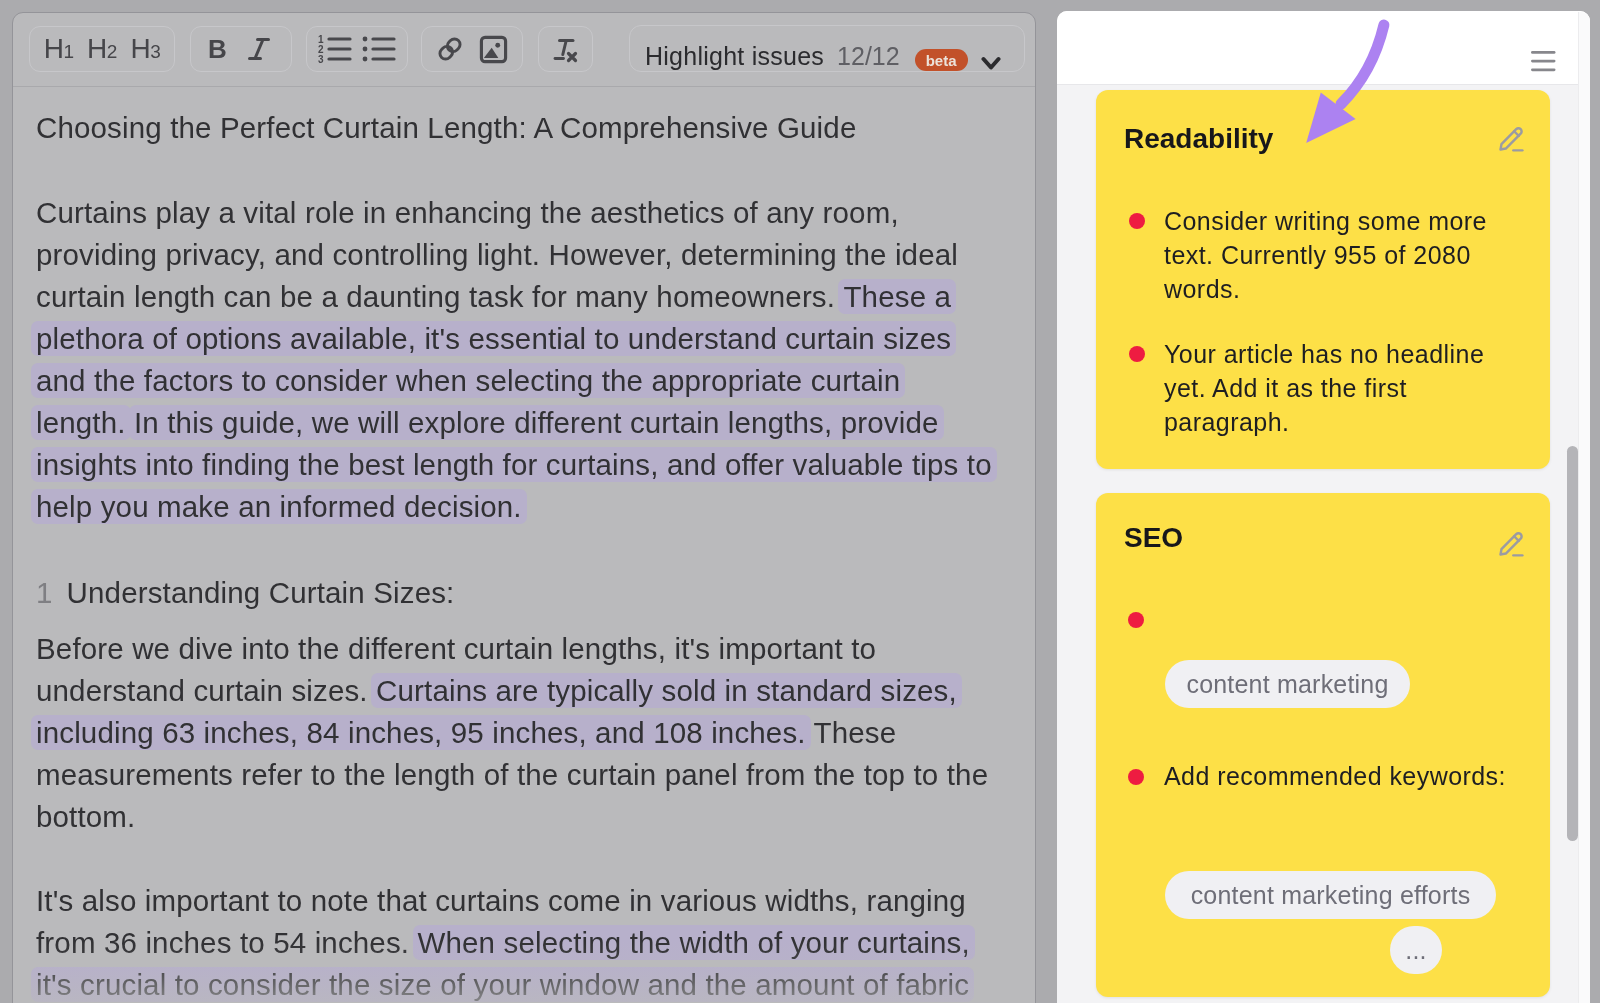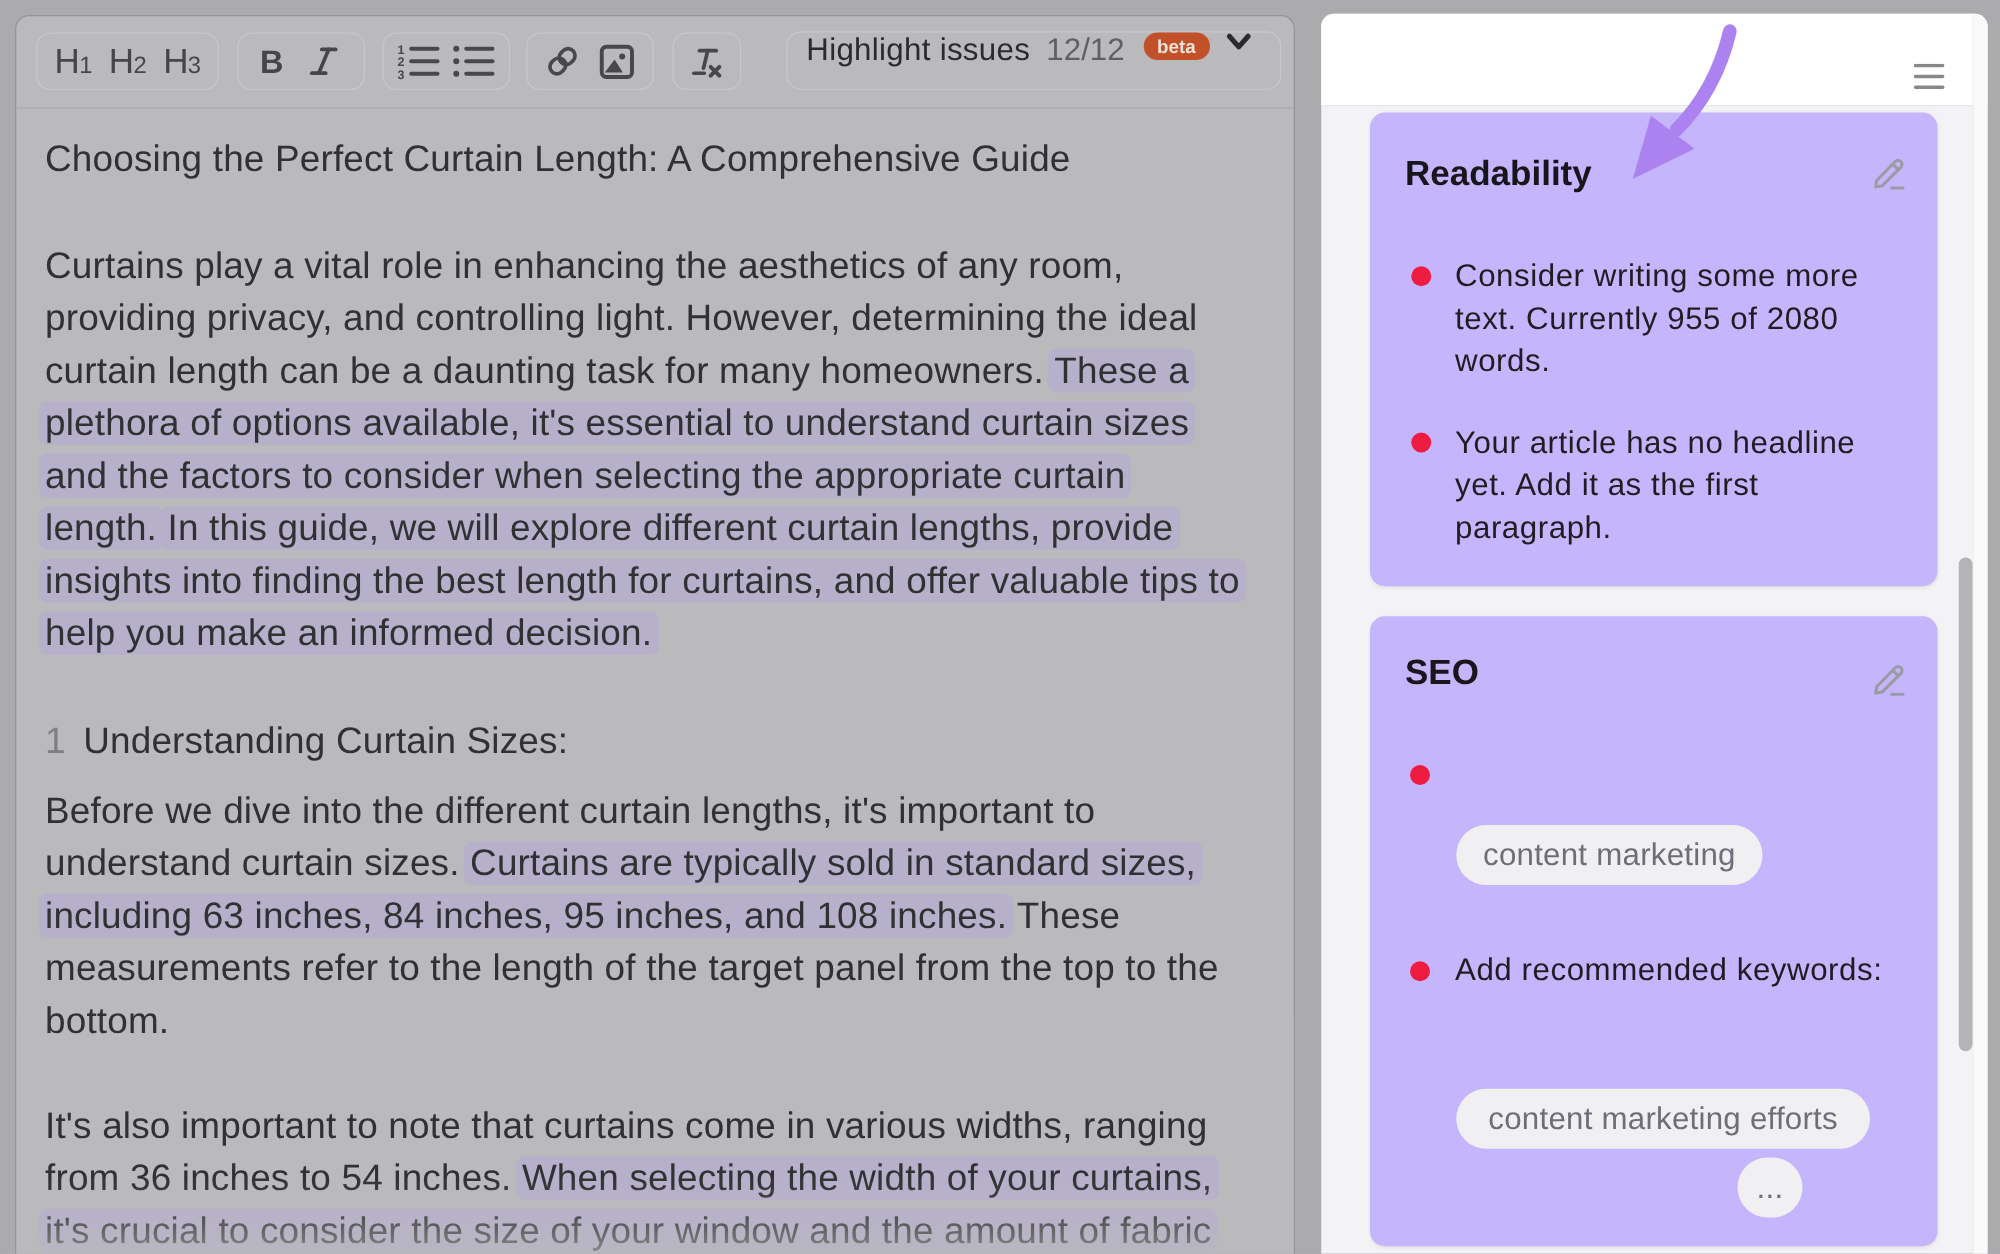--- a/index.html
+++ b/index.html
@@ -12,32 +12,32 @@
     background:#bababc; border:1.5px solid #949499; border-radius:11px;
   }
   #toolbar { position:absolute; left:0; top:0; width:100%; height:74px;
     border-bottom:1px solid #a9a9ac; }
   .tgroup { position:absolute; border:1.5px solid #c7c7ca;
     top:13px; height:46px; border-radius:11px; display:flex; align-items:center; justify-content:space-evenly;
     color:#48484c; }
   .hbtn { font-weight:400; font-size:28px; color:#46464a; letter-spacing:-0.5px; }
   .hbtn .dig { font-size:19px; font-weight:400; }
   #ddl { position:absolute; left:616px; top:12px; width:396px; height:47px;
-    border:1.5px solid #c7c7ca; border-radius:12px; display:flex; align-items:flex-start; }
+    border:1.5px solid #c7c7ca; border-radius:12px; display:flex; align-items:flex-end; }
 
   .eline { position:absolute; left:23px; white-space:nowrap; height:42px; line-height:42px;
     font-size:29.5px; color:#313134; letter-spacing:0.15px; }
   .hl { background:#b7b0cb; border-radius:7px; padding:1px 5px; margin:0 -5px; }
 
   
   #panel { position:absolute; left:1057px; top:11px; width:533px; height:992px;
     background:#f3f3f5; border-radius:10px 10px 0 0; }
   #phead { position:absolute; left:0; top:0; width:100%; height:73.5px; background:#fff;
     border-bottom:1px solid #e7e7ea; border-radius:10px 10px 0 0; }
-  .card { position:absolute; left:39px; width:454px; background:#c4b5fd; border-radius:12px;
+  .card { position:absolute; left:39px; width:454px; background:#fde047; border-radius:12px;
     box-shadow:0 1px 3px rgba(0,0,0,0.08); }
   .ctitle { position:absolute; left:28px; font-size:28px; font-weight:700; color:#17171b; }
   .dot { position:absolute; width:16px; height:16px; border-radius:50%; background:#ee1c41; }
   .btext { position:absolute; font-size:25px; letter-spacing:0.45px; line-height:34px; color:#1e1e22; }
   .pill { position:absolute; height:48px; border-radius:24px; background:#f0f0f3;
     color:#6e6e78; font-size:25px; letter-spacing:0.2px; display:flex; align-items:center; justify-content:center; }
   #thumb { position:absolute; z-index:4; left:510px; top:435px; width:11px; height:395px;
     border-radius:6px; background:#b4b4b8; }
   #gutter { position:absolute; z-index:3; left:521px; top:1px; width:12px; height:991px; background:#fafafb; border-left:1px solid #ececee; border-radius:0 9px 0 0; }
 </style>
@@ -114,21 +114,21 @@
     <div class="eline" style="top:263px;">curtain length can be a daunting task for many homeowners. <span class="hl">These a</span></div>
     <div class="eline" style="top:305px;"><span class="hl">plethora of options available, it's essential to understand curtain sizes</span></div>
     <div class="eline" style="top:347px;"><span class="hl">and the factors to consider when selecting the appropriate curtain</span></div>
     <div class="eline" style="top:389px;"><span class="hl">length.</span> <span class="hl">In this guide, we will explore different curtain lengths, provide</span></div>
     <div class="eline" style="top:431px;"><span class="hl">insights into finding the best length for curtains, and offer valuable tips to</span></div>
     <div class="eline" style="top:473px;"><span class="hl">help you make an informed decision.</span></div>
     <div class="eline" style="top:559px;"><span style="color:#7f7f83;">1</span><span style="display:inline-block; width:14px;"></span>Understanding Curtain Sizes:</div>
     <div class="eline" style="top:615px;">Before we dive into the different curtain lengths, it's important to</div>
     <div class="eline" style="top:657px;">understand curtain sizes. <span class="hl">Curtains are typically sold in standard sizes,</span></div>
     <div class="eline" style="top:699px;"><span class="hl">including 63 inches, 84 inches, 95 inches, and 108 inches.</span> These</div>
-    <div class="eline" style="top:741px;">measurements refer to the length of the target panel from the top to the</div>
+    <div class="eline" style="top:741px;">measurements refer to the length of the curtain panel from the top to the</div>
     <div class="eline" style="top:783px;">bottom.</div>
     <div class="eline" style="top:867px;">It's also important to note that curtains come in various widths, ranging</div>
     <div class="eline" style="top:909px;">from 36 inches to 54 inches. <span class="hl">When selecting the width of your curtains,</span></div>
     <div class="eline" style="top:951px;"><span class="hl">it's crucial to consider the size of your window and the amount of fabric</span></div>
   </div>
   <div id="fade" style="position:absolute; left:2px; top:928px; width:1017px; height:78px; background:linear-gradient(to bottom, rgba(186,186,188,0) 0%, rgba(186,186,188,0.16) 35%, rgba(186,186,188,0.56) 72%, rgba(186,186,188,0.75) 100%);"></div>
 </div>
 
 <div id="panel">
   <div id="gutter"></div>

